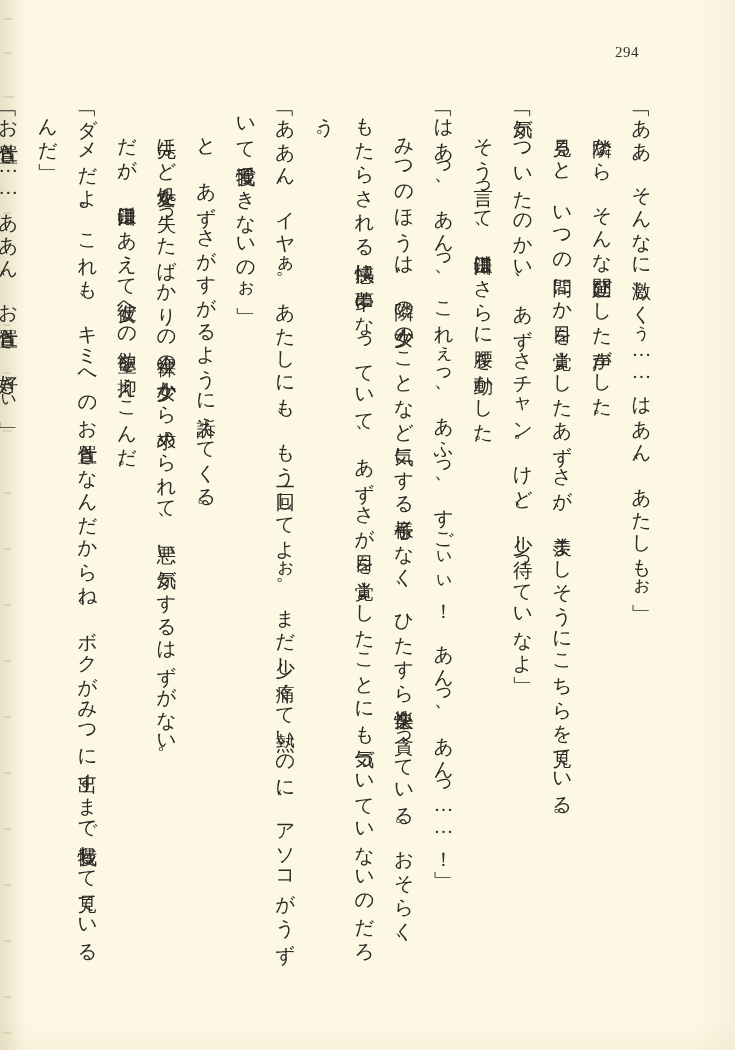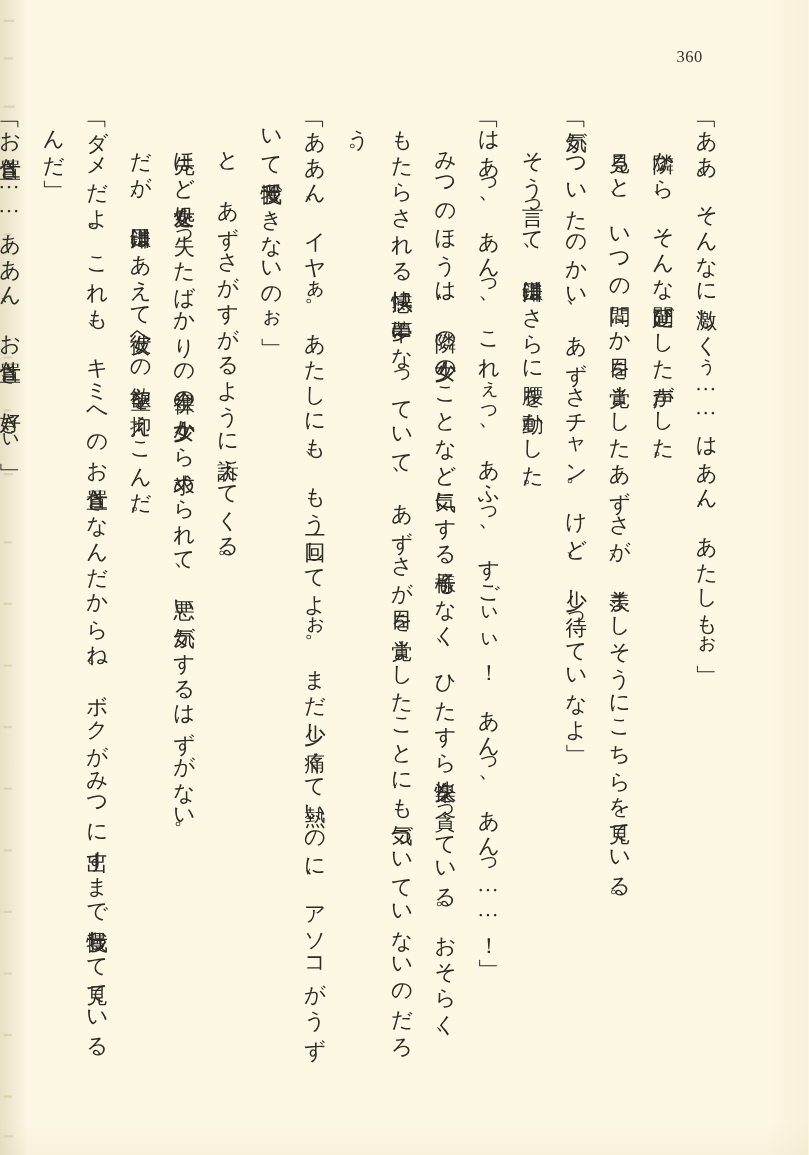--- a/index.html
+++ b/index.html
@@ -97,21 +97,21 @@
     <i style="top: 660px; width: 8px;"></i>
     <i style="top: 716px; width: 8px;"></i>
     <i style="top: 772px; width: 8px;"></i>
     <i style="top: 828px; width: 8px;"></i>
     <i style="top: 884px; width: 8px;"></i>
     <i style="top: 940px; width: 8px;"></i>
     <i style="top: 996px; width: 8px;"></i>
     <i style="top: 1032px; width: 9px;"></i>
   </div>
 
-<div class="page-number">360</div>
+<div class="page-number">294</div>
 
 <div class="text-body" id="body-text">
     <p>「ああ、そんなに激しくぅ……はあん、あたしもぉ」</p>
     <p class="indent">隣から、そんな間延びした声がした。</p>
     <p class="indent">見ると、いつの間にか目を覚ましたあずさが、羨ましそうにこちらを見ている。</p>
     <p>「気がついたのかい、あずさチャン。けど、少し待っていなよ」</p>
     <p class="indent">そう言って、鎌田はさらに腰を動かした。</p>
     <p>「はあっ、あんっ、これぇっ、あふっ、すごぃぃ！　あんっ、あんっ……！」</p>
     <p class="indent">みつのほうは、隣の少女のことなど気にする様子もなく、ひたすら快楽を貪っている。おそらく、もたらされる快感に夢中になっていて、あずさが目を覚ましたことにも気づいていないのだろう。</p>
     <p>「ああん、イヤぁ。あたしにも、もう一回してよぉ。まだ少し痛くて熱いのに、アソコがうずいて我慢できないのぉ」</p>

